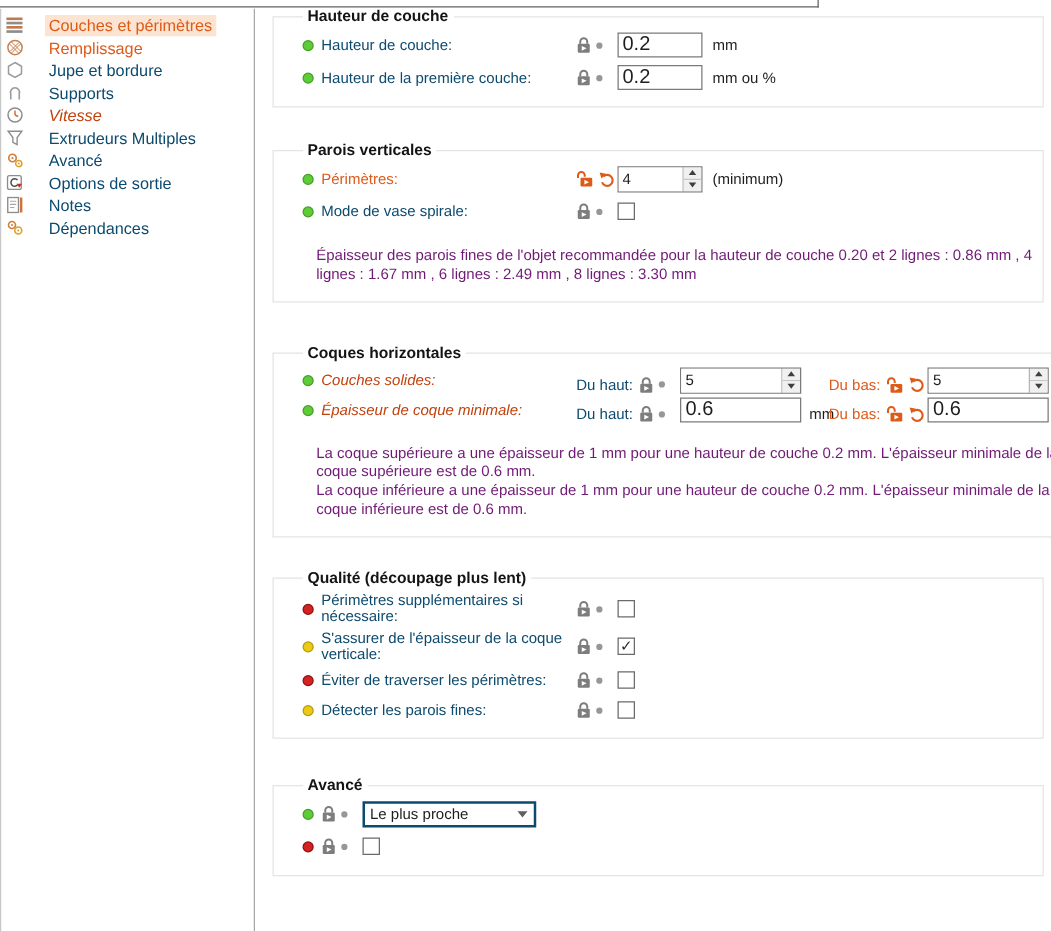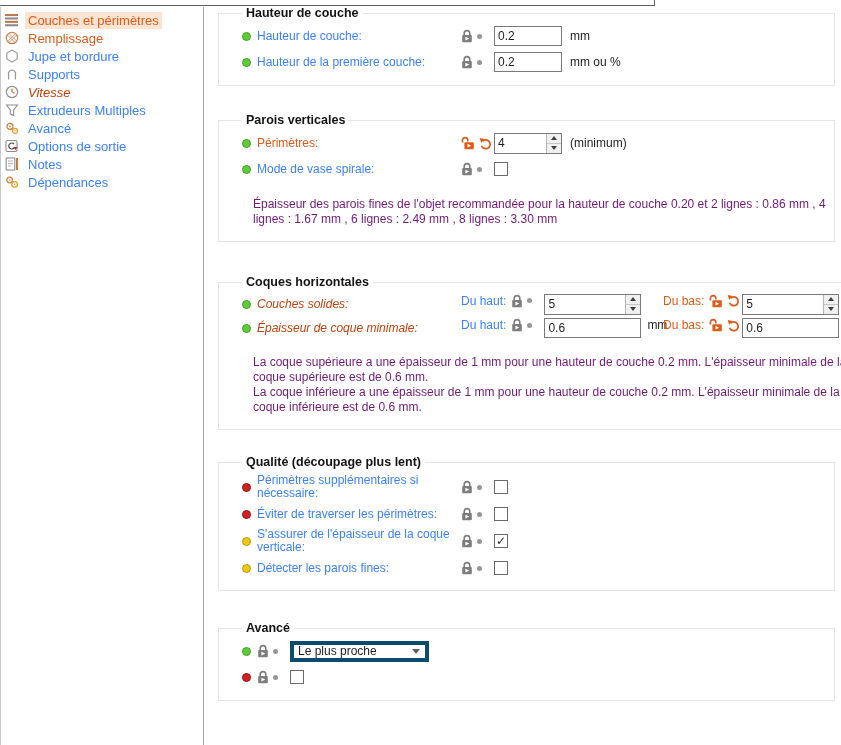--- a/index.html
+++ b/index.html
@@ -8,69 +8,69 @@
     position:relative; width:841px; height:745px; background:#fff;
     font-family:"Liberation Sans","DejaVu Sans",sans-serif; font-size:12px; color:#1e1e1e;
     overflow:hidden;
   }
   
   .topbar{ position:absolute; top:0; left:0; width:655px; height:6px; background:#fff;
     border-bottom:1px solid #616161; border-right:1px solid #616161; }
   
   .sidebar{ position:absolute; top:7px; left:0; width:204px; height:738px; background:#fff;
     border-left:1px solid #c9c9c9; border-right:1px solid #a9a9a9; padding-top:4px; }
-  .side-item{ display:flex; align-items:center; height:18px; padding-left:3px; gap:6px;
+  .side-item{ display:flex; align-items:center; height:18px; padding-left:3px; gap:17px;
     font-size:13px; cursor:pointer; white-space:nowrap; }
   .side-item .sicon{ width:15px; height:15px; flex:none; display:flex; align-items:center; justify-content:center; }
   .silabel{ padding:1px 3px; }
-  [data-color="green"]{ color:#3b82f6; }
+  [data-color="green"]{ color:#0c4a6e; }
   [data-color="orange"]{ color:#de5a18; }
   [data-color="black"]{ color:#c2410c;font-style:italic; }
   [data-selected="true"] .silabel{ background:#fbe4d2; }
   
   .content{ position:absolute; left:218px; top:6px; width:617px; }
   fieldset{ border:1px solid #e4e4e4; padding:3px 4px 10px 21px; margin-bottom:27px; }
   legend{ font-weight:bold; font-size:12.5px; color:#141414; padding:0 4px; margin-left:2px; }
   .f2{ margin-bottom:33px; } .f3{ margin-bottom:25px; } .f4{ margin-bottom:30px; }
   .f5{ margin-bottom:0; }
   .row{ display:flex; align-items:center; min-height:26px; padding-left:2px; }
   .row.compact{ min-height:24px; }
   .bullet{ width:9px; height:9px; border-radius:50%; margin-right:6px; flex:none; }
   [data-c="green"]{ background:#5fcb3b; border:1px solid #43a01e; }
   [data-c="red"]{ background:#d42222; border:1px solid #8f1010; }
   [data-c="yellow"]{ background:#ecc916; border:1px solid #b89a0a; }
   .olabel{ flex:0 0 204px; line-height:13px; }
   .icons{ display:flex; align-items:center; gap:4px; width:33px; flex:none; }
   .graydot{ width:5px; height:5px; border-radius:50%; background:#979797; flex:none; }
   .lockbtn{ display:flex; align-items:center; cursor:pointer; }
   input.tval{ height:20px; border:1px solid #7a7a7a; background:#fff; padding:0 3px;
-    font-family:inherit; font-size:12px; color:#1e1e1e; }
+    font-family:inherit; font-size:16px; color:#1e1e1e; }
   .w68{ width:68px; } .w97{ width:97px; }
   .unit{ margin-left:8px; }
   
   .spin{ display:inline-flex; height:21px; border:1px solid #7a7a7a; background:#fff; }
   .spin.w68{ width:68px; } .spin.w97{ width:97px; }
   .spin input{ flex:1; min-width:0; border:none; outline:none; padding-left:3px;
     font-family:inherit; font-size:12px; color:#1e1e1e; }
   .spinbtns{ width:15px; flex:none; display:flex; flex-direction:column; border-left:1px solid #b5b5b5; }
   .spinbtn{ flex:1; background:#f0f0f0; display:flex; align-items:center; justify-content:center; cursor:pointer; }
   .spinbtn.up{ border-bottom:1px solid #c6c6c6; }
   .tri-up{ width:0; height:0; border-left:3px solid transparent; border-right:3px solid transparent; border-bottom:4px solid #3f3f3f; }
   .tri-dn{ width:0; height:0; border-left:3px solid transparent; border-right:3px solid transparent; border-top:4px solid #3f3f3f; }
   
   .checkbox{ width:14px; height:14px; border:1px solid #6a6a6a; background:#fff;
     display:flex; align-items:center; justify-content:center; font-size:12px; font-weight:bold;
     color:#2a2a2a; line-height:1; cursor:pointer; }
   
-  .select{ width:139px; height:21px; border:4px solid #0c4a6e; background:#fff;
+  .select{ width:139px; height:21px; border:2px solid #0c4a6e; background:#fff;
     display:flex; align-items:center; padding:0 5px 0 4px; cursor:pointer; }
   .chev{ margin-left:auto; width:0; height:0; border-left:4px solid transparent;
     border-right:4px solid transparent; border-top:5px solid #5f5f5f; }
   
-  .sub{ display:flex; align-items:flex-start; width:202px; flex:none; }
+  .sub{ display:flex; align-items:flex-end; width:202px; flex:none; }
   .prefix{ margin-right:5px; white-space:nowrap; }
   .sub .unit{ margin-left:6px; }
   
   .note{ margin:15px 4px 4px 13px; line-height:15px; color:#701a75; }
   .note div{ margin:0; }
   .qrow .olabel{ line-height:13px; }
 </style>
 </head>
 <body>
 
@@ -399,52 +399,52 @@
                 <path d="M3.2,6 V4.4 a2.8,2.8 0 0 1 5.6,0 V6" fill="none" stroke="#7d7d7d" stroke-width="1.6"></path>
                 <rect x="1.2" y="6" width="9.6" height="7.2" rx="1" fill="#7d7d7d"></rect>
                 <polygon points="4.4,7.7 8.3,9.6 4.4,11.5" fill="#fff"></polygon>
               </svg>
             </span>
           <span class="graydot"></span>
         </span>
         <span class="checkbox"></span>
       </div>
 
+      <div class="row qrow" style="min-height:30px">
+        <span class="bullet" data-c="yellow"></span>
+        <span class="olabel" data-color="green">S'assurer de l'épaisseur de la coque verticale:</span>
+        <span class="icons">
+          <span class="lockbtn">
+              <svg width="12" height="14" viewBox="0 0 12 14">
+                <path d="M3.2,6 V4.4 a2.8,2.8 0 0 1 5.6,0 V6" fill="none" stroke="#7d7d7d" stroke-width="1.6"></path>
+                <rect x="1.2" y="6" width="9.6" height="7.2" rx="1" fill="#7d7d7d"></rect>
+                <polygon points="4.4,7.7 8.3,9.6 4.4,11.5" fill="#fff"></polygon>
+              </svg>
+            </span>
+          <span class="graydot"></span>
+        </span>
+        <span class="checkbox">✓</span>
+      </div>
+
       <div class="row qrow compact">
         <span class="bullet" data-c="red"></span>
         <span class="olabel" data-color="green">Éviter de traverser les périmètres:</span>
         <span class="icons">
           <span class="lockbtn">
               <svg width="12" height="14" viewBox="0 0 12 14">
                 <path d="M3.2,6 V4.4 a2.8,2.8 0 0 1 5.6,0 V6" fill="none" stroke="#7d7d7d" stroke-width="1.6"></path>
                 <rect x="1.2" y="6" width="9.6" height="7.2" rx="1" fill="#7d7d7d"></rect>
                 <polygon points="4.4,7.7 8.3,9.6 4.4,11.5" fill="#fff"></polygon>
               </svg>
             </span>
           <span class="graydot"></span>
         </span>
         <span class="checkbox"></span>
       </div>
 
-      <div class="row qrow" style="min-height:30px">
-        <span class="bullet" data-c="yellow"></span>
-        <span class="olabel" data-color="green">S'assurer de l'épaisseur de la coque verticale:</span>
-        <span class="icons">
-          <span class="lockbtn">
-              <svg width="12" height="14" viewBox="0 0 12 14">
-                <path d="M3.2,6 V4.4 a2.8,2.8 0 0 1 5.6,0 V6" fill="none" stroke="#7d7d7d" stroke-width="1.6"></path>
-                <rect x="1.2" y="6" width="9.6" height="7.2" rx="1" fill="#7d7d7d"></rect>
-                <polygon points="4.4,7.7 8.3,9.6 4.4,11.5" fill="#fff"></polygon>
-              </svg>
-            </span>
-          <span class="graydot"></span>
-        </span>
-        <span class="checkbox">✓</span>
-      </div>
-
       <div class="row qrow compact">
         <span class="bullet" data-c="yellow"></span>
         <span class="olabel" data-color="green">Détecter les parois fines:</span>
         <span class="icons">
           <span class="lockbtn">
               <svg width="12" height="14" viewBox="0 0 12 14">
                 <path d="M3.2,6 V4.4 a2.8,2.8 0 0 1 5.6,0 V6" fill="none" stroke="#7d7d7d" stroke-width="1.6"></path>
                 <rect x="1.2" y="6" width="9.6" height="7.2" rx="1" fill="#7d7d7d"></rect>
                 <polygon points="4.4,7.7 8.3,9.6 4.4,11.5" fill="#fff"></polygon>
               </svg>

